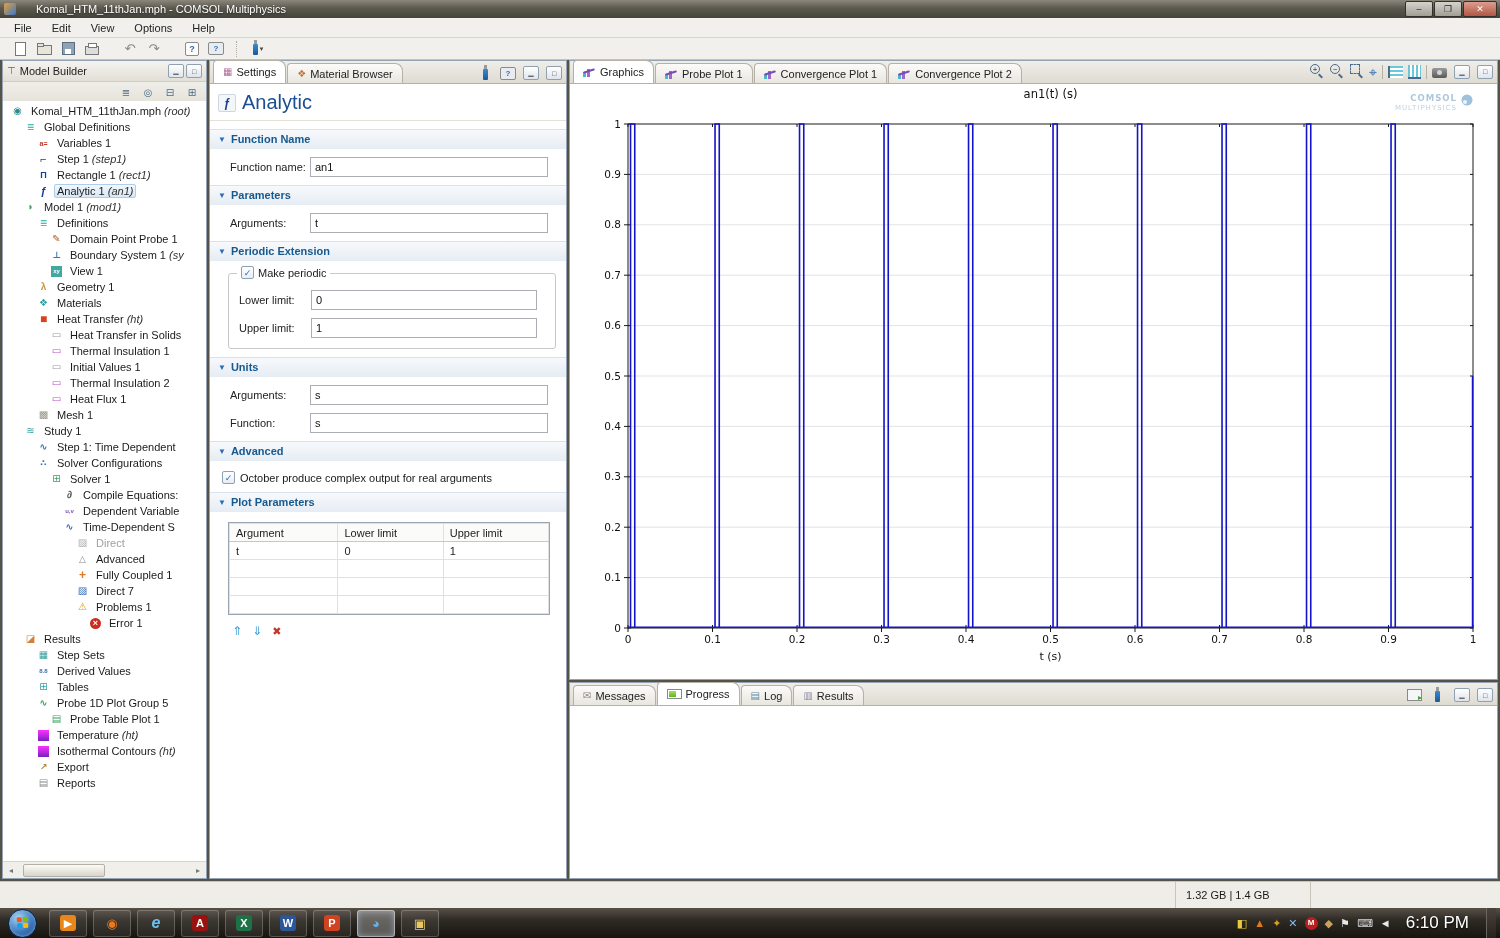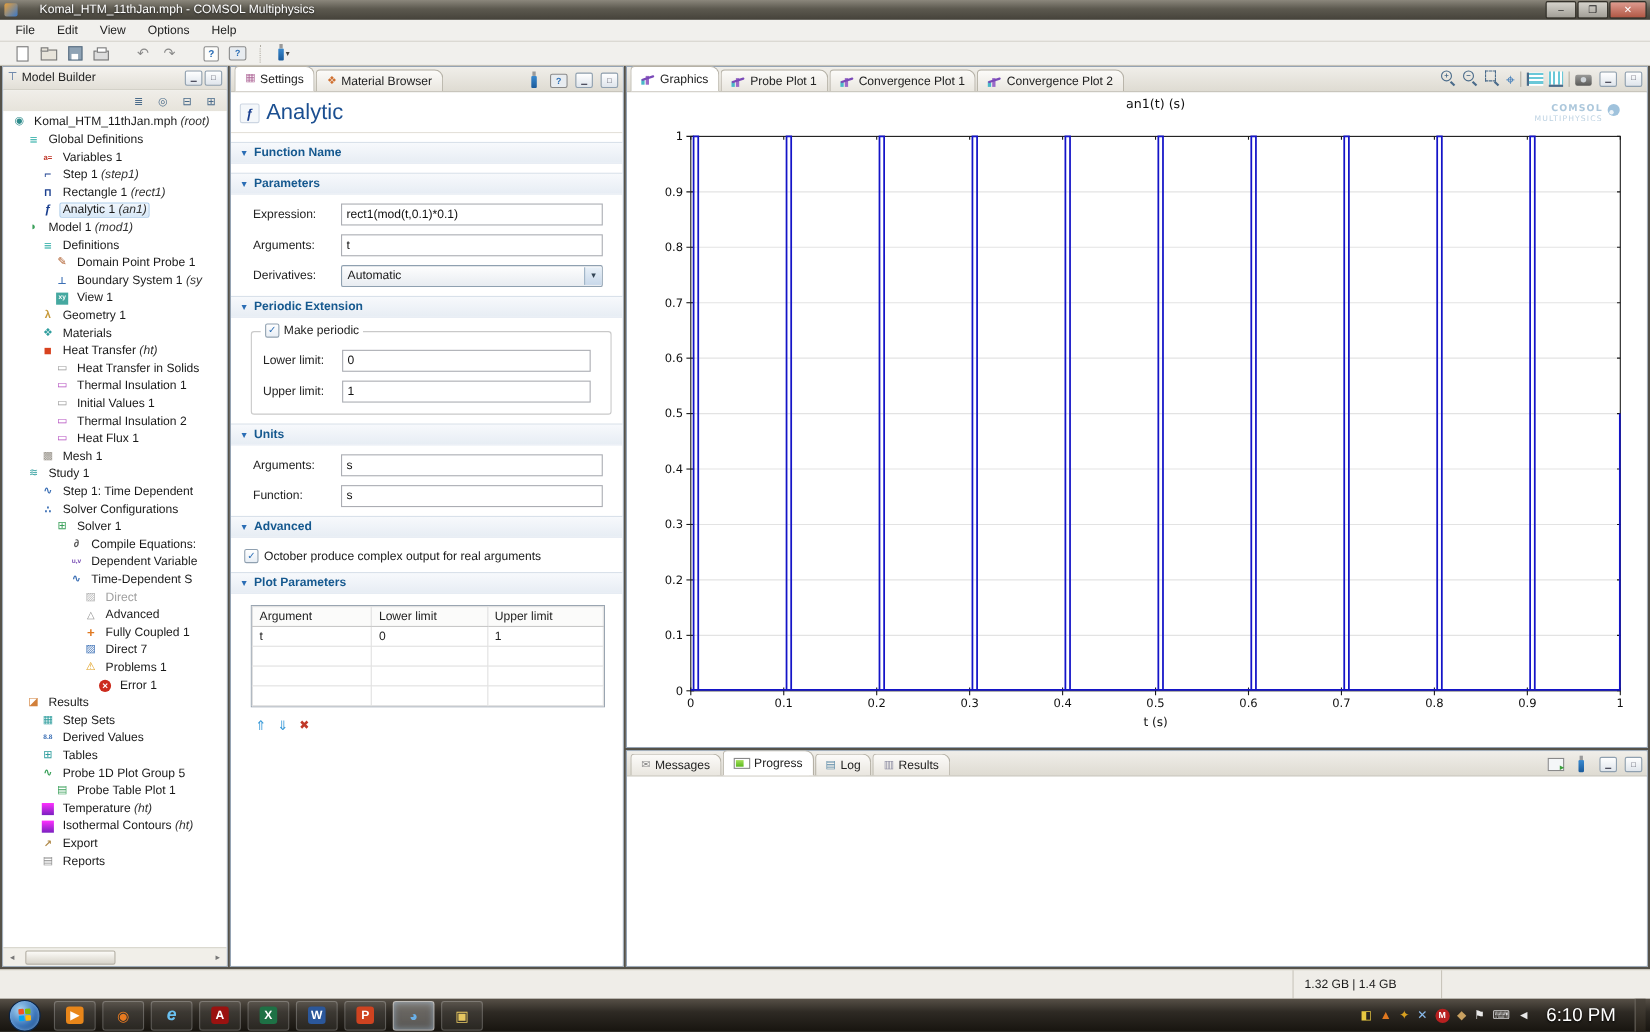--- a/index.html
+++ b/index.html
@@ -414,39 +414,32 @@
   <div class="set-body">
     <div class="set-head">
       <span class="fico">ƒ</span>
       <span class="htxt">Analytic</span>
     </div>
 
     <div class="sec">
       <span class="arr">▼</span>
       <span>Function Name</span>
     </div>
+    <div class="frow">
+      <span class="flabel">Function name:</span>
+      <input class="fld" readonly="" value="an1" style="">
+    </div>
 
     <div class="sec">
       <span class="arr">▼</span>
       <span>Parameters</span>
     </div>
     <div class="frow">
-      <span class="flabel">Expression:</span>
-      <input class="fld" readonly="" value="rect1(mod(t,0.1)*0.1)" style="">
-    </div>
-    <div class="frow">
       <span class="flabel">Arguments:</span>
       <input class="fld" readonly="" value="t" style="">
-    </div>
-    <div class="frow">
-      <span class="flabel">Derivatives:</span>
-      <span class="dd">
-        <span>Automatic</span>
-        <span class="dda">▼</span>
-      </span>
     </div>
 
     <div class="sec">
       <span class="arr">▼</span>
       <span>Periodic Extension</span>
     </div>
     <div class="grp">
       <span class="grp-leg">
         <span class="cb">✓</span>
         <span>Make periodic</span>

